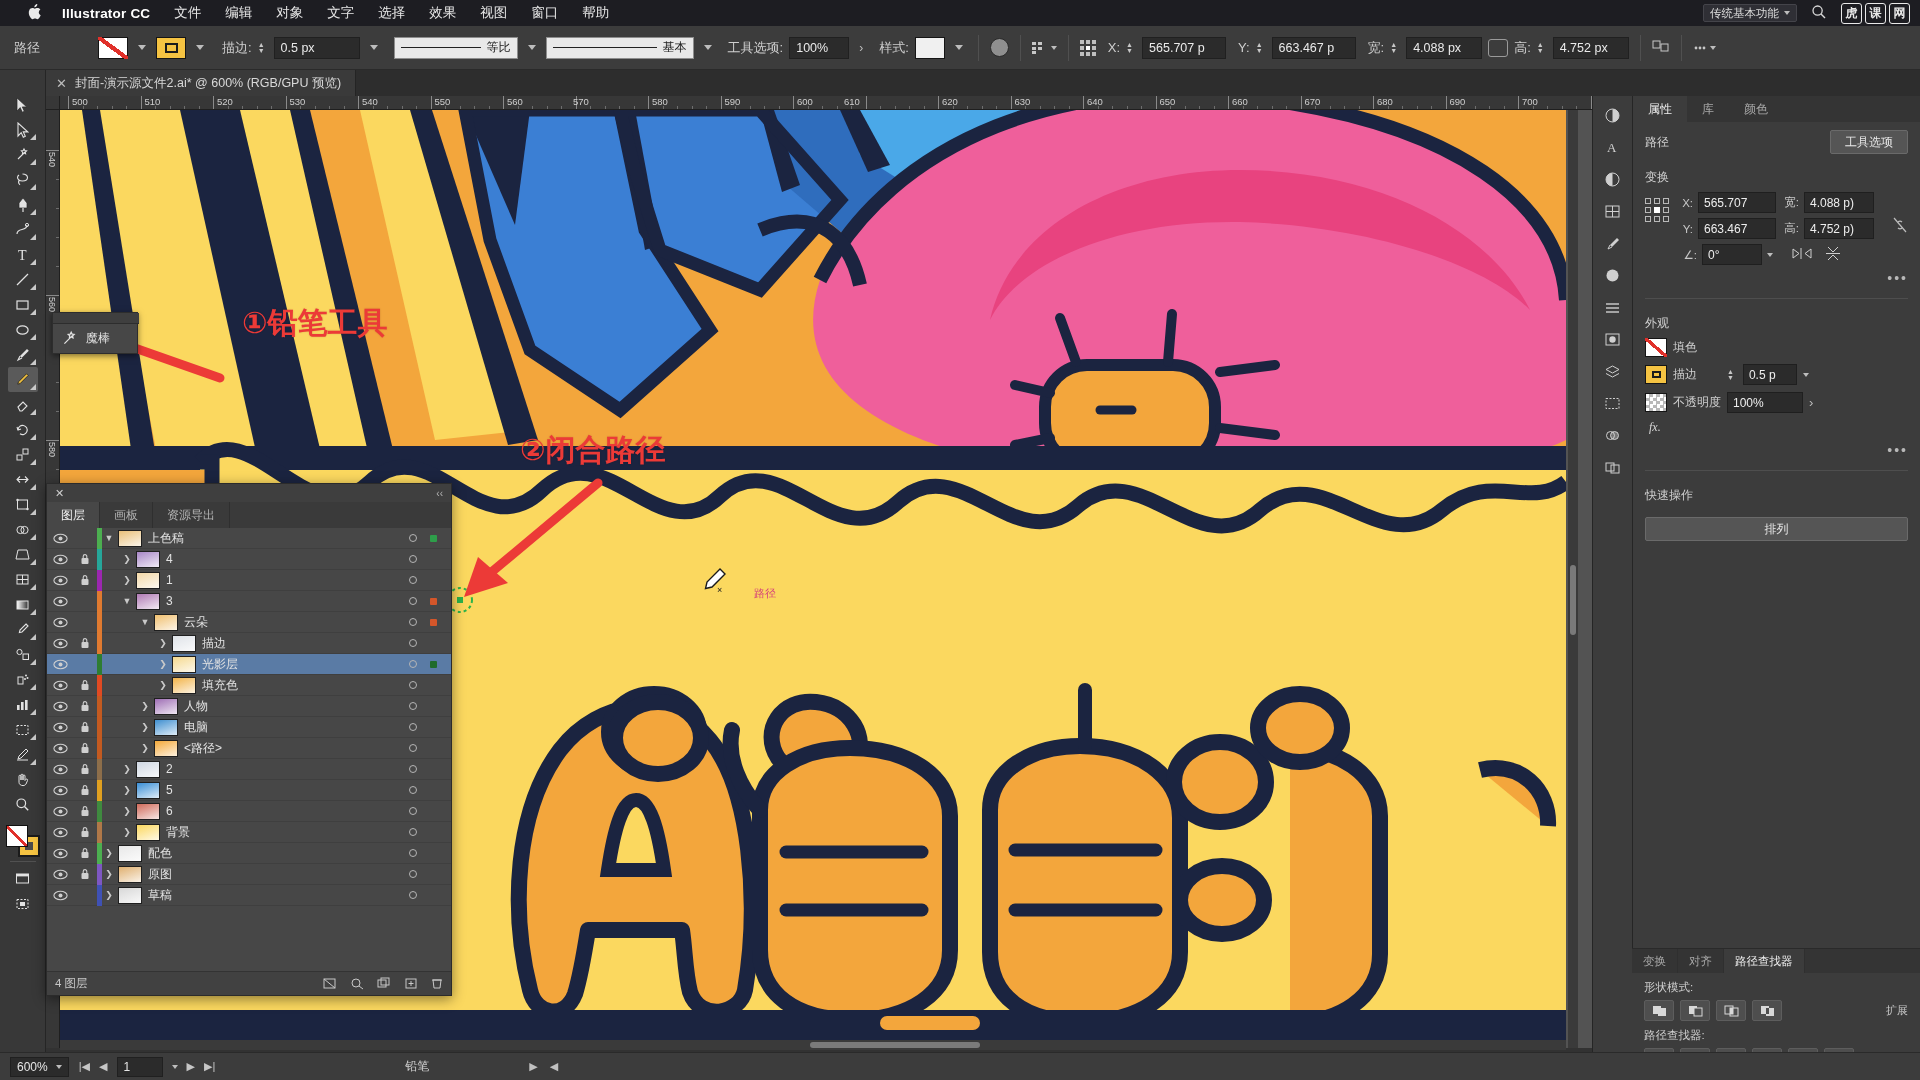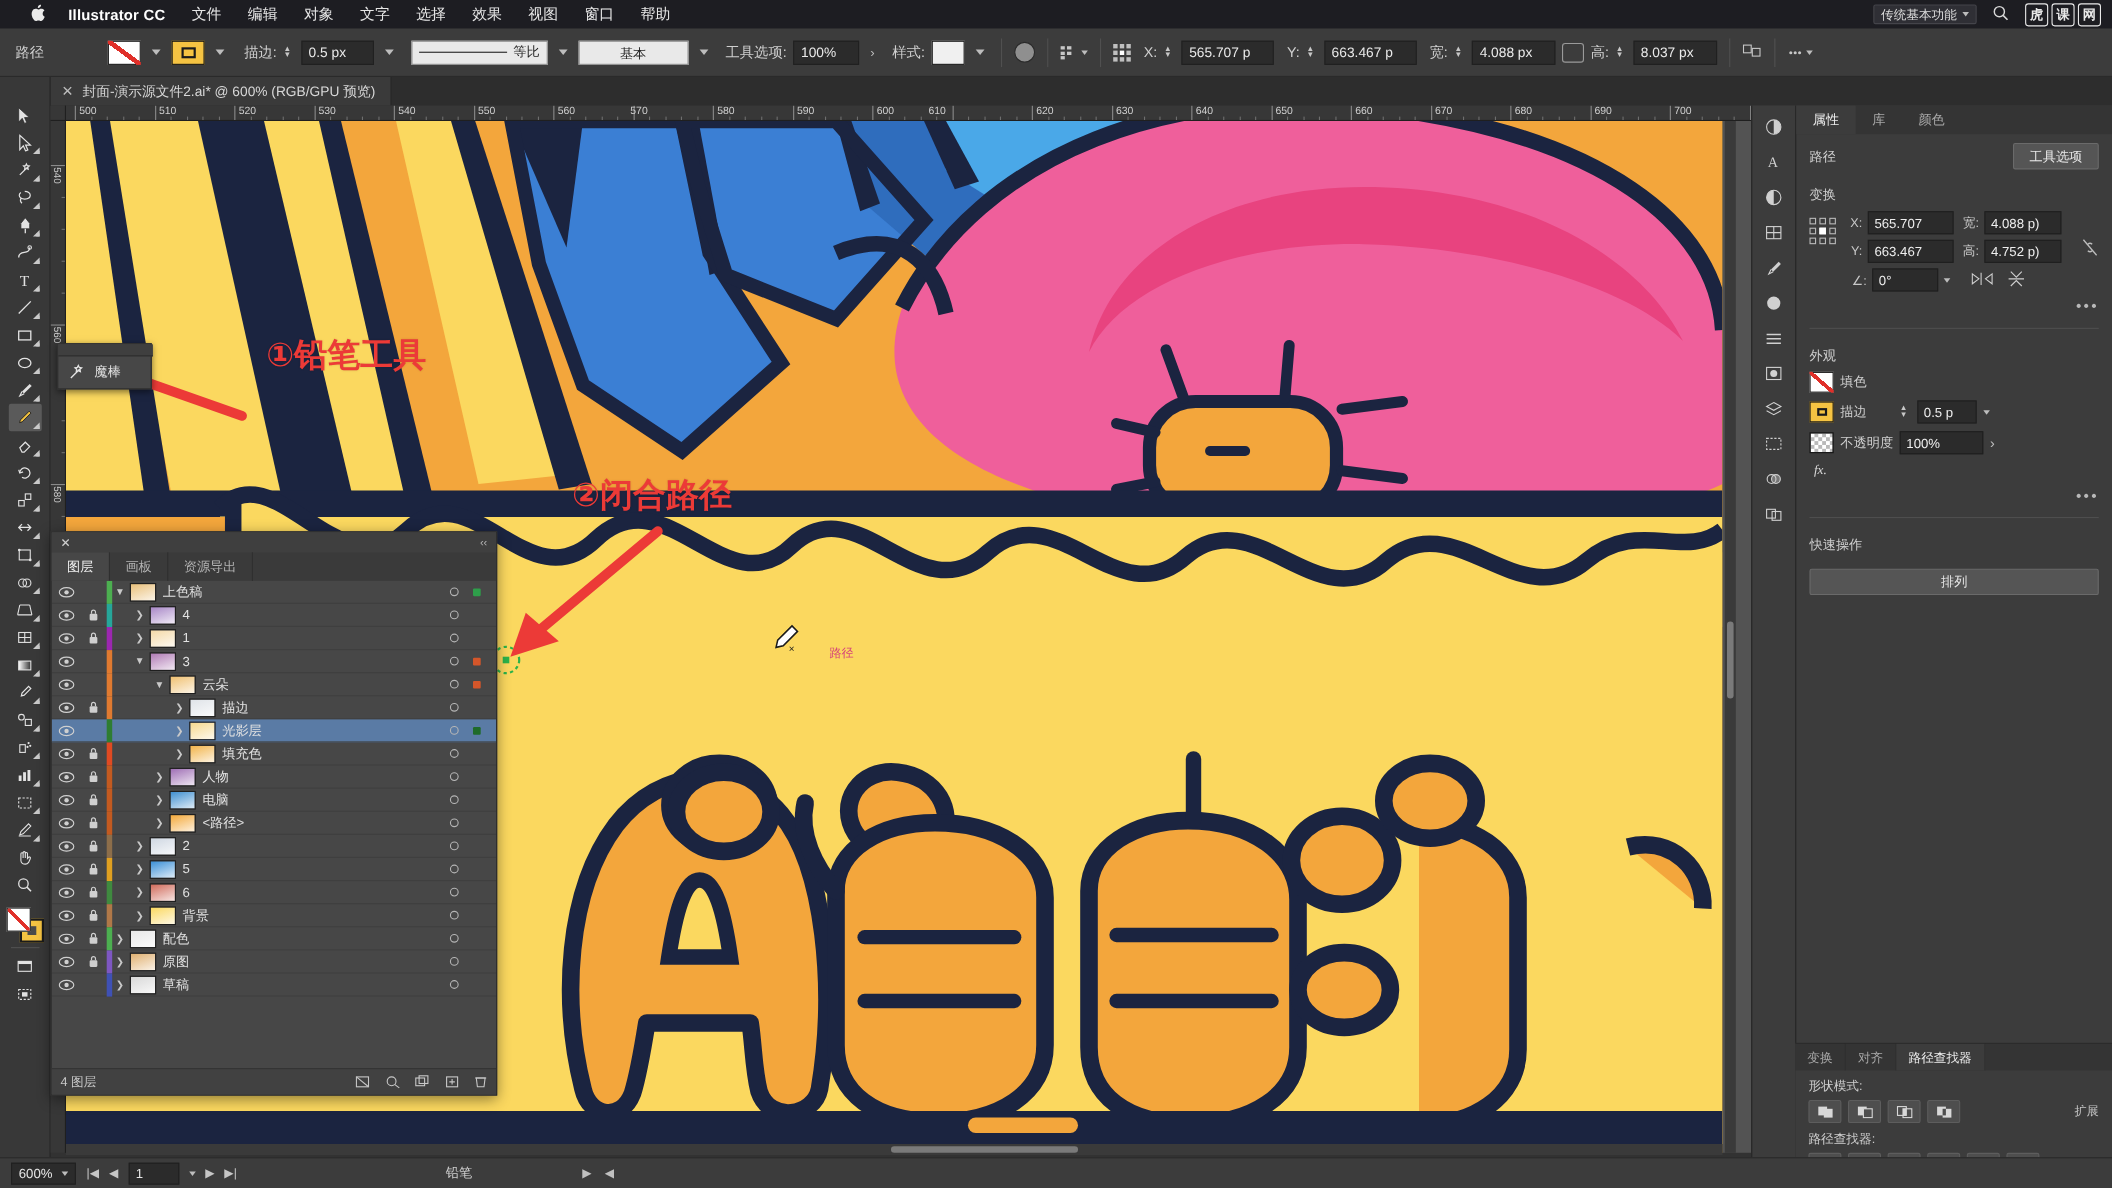--- a/index.html
+++ b/index.html
@@ -253,30 +253,30 @@
     <div class="swatch-box swatch-stroke">
         <i></i>
       </div>
     <div class="caret"></div>
 
     <div class="ctrl-label" style="margin-left:8px;">描边:</div>
     <div class="stepper">
         <i>▲</i>
         <i>▼</i>
       </div>
-    <div class="field" style="width:66px;">0.5 px</div>
+    <div class="field" style="width:86px;">0.5 px</div>
     <div class="caret"></div>
 
     <div class="strokeprofile" style="width:124px;margin-left:6px;">
       <span class="pline"></span>
         <span>等比</span>
     </div>
     <div class="caret"></div>
 
-    <div class="strokeprofile" style="width:100px;flex-direction:column;">
+    <div class="strokeprofile" style="width:148px;">
       <span class="pline"></span>
         <span>基本</span>
     </div>
     <div class="caret"></div>
 
     <div class="ctrl-label" style="margin-left:6px;">工具选项:</div>
     <div class="field" style="width:60px;">100%</div>
     <span style="color:#bdbdbd;font-size:12px;margin:0 4px;">›</span>
 
     <div class="ctrl-label" style="margin-left:6px;">样式:</div>
@@ -333,21 +333,21 @@
       </div>
     <div class="field" style="width:76px;">4.088 px</div>
 
     <div class="link-ico"></div>
 
     <div class="ctrl-label">高:</div>
     <div class="stepper">
         <i>▲</i>
         <i>▼</i>
       </div>
-    <div class="field" style="width:76px;">8.037 px</div>
+    <div class="field" style="width:76px;">4.752 px</div>
 
     <div class="divider-v"></div>
     <div>
       <svg width="18" height="14" viewBox="0 0 18 14">
           <rect x="1" y="2" width="7" height="7" fill="none" stroke="#c7c7c7"></rect>
           <rect x="9" y="5" width="7" height="7" fill="none" stroke="#c7c7c7"></rect>
         </svg>
     </div>
     <div class="divider-v"></div>
     <div style="display:flex;align-items:center;gap:3px;">

